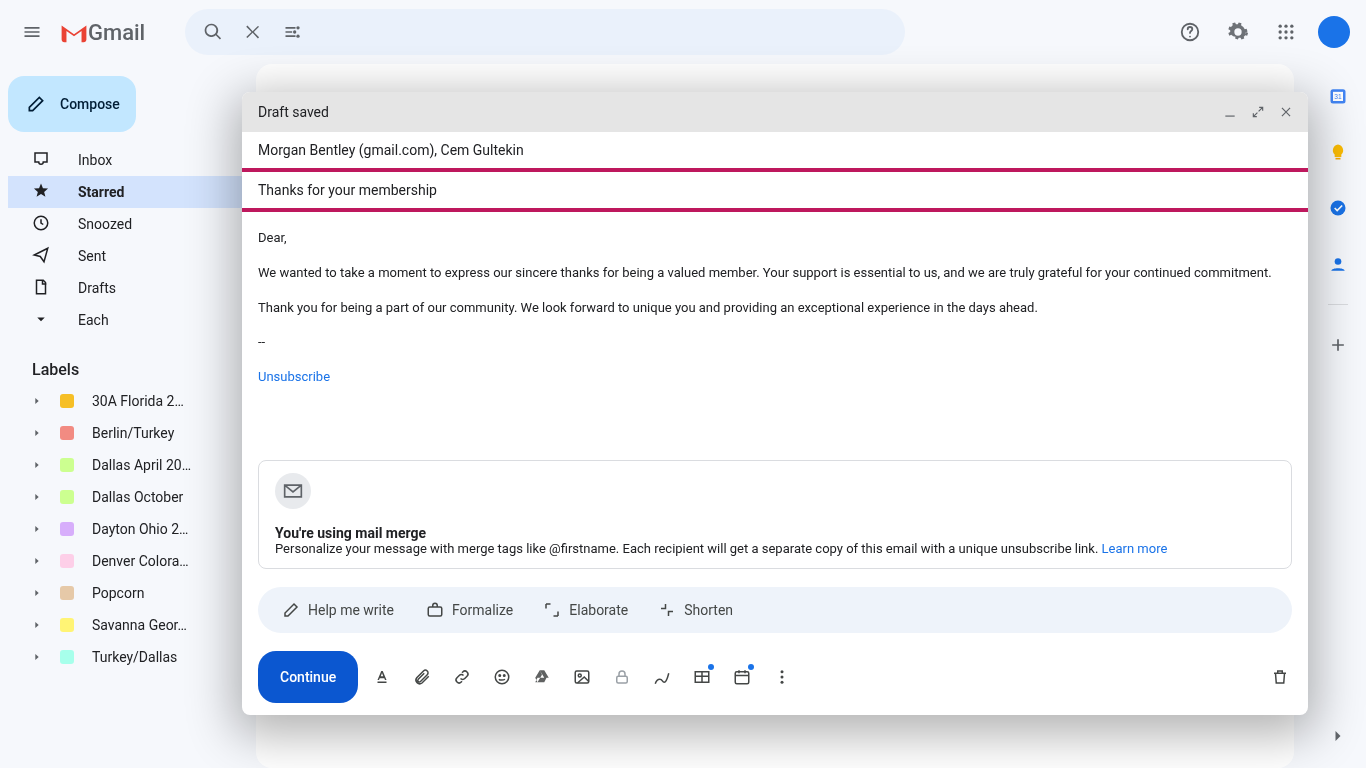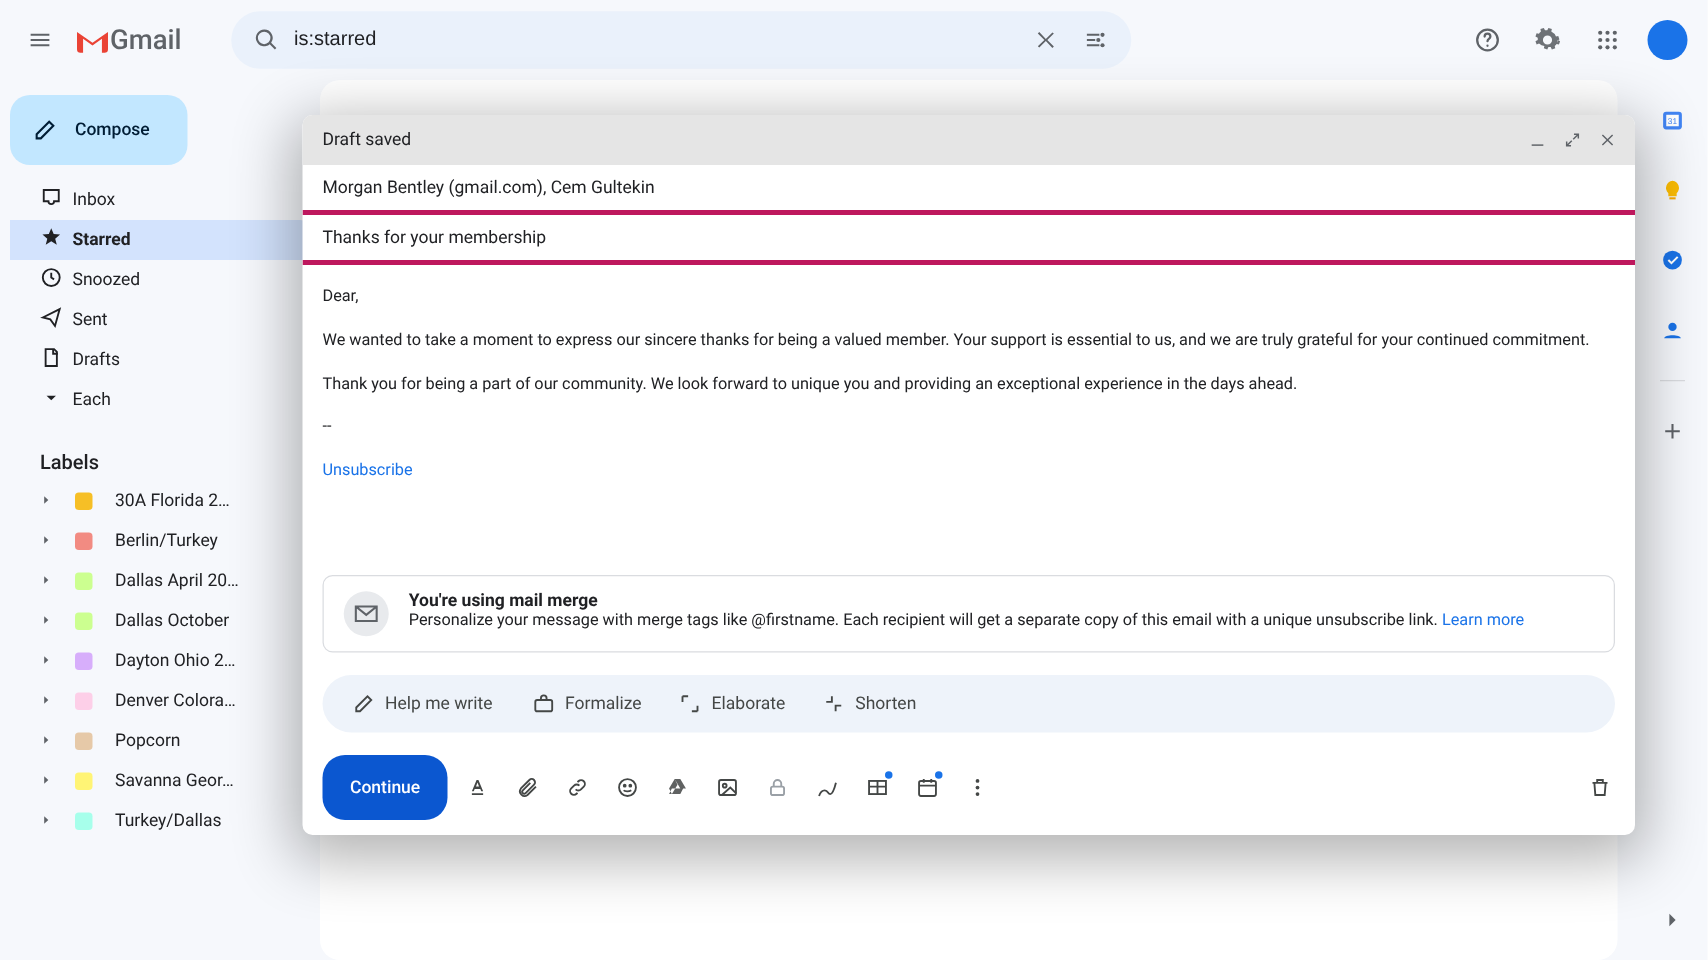--- a/index.html
+++ b/index.html
@@ -80,21 +80,21 @@
     padding: 8px 0 0 8px;
     display: flex;
     flex-direction: column;
   }
   .compose-btn {
     display: flex;
     align-items: center;
     gap: 14px;
     background: #c2e7ff;
     color: #001d35;
-    width: 142px;
+    width: 128px;
     height: 56px;
     border-radius: 16px;
     padding-left: 18px;
     font-size: 14px;
     font-weight: 500;
     margin: 4px 0 12px 0;
     cursor: pointer;
   }
   .nav {
     display: flex; flex-direction: column;
@@ -105,21 +105,21 @@
     gap: 18px;
     height: 32px;
     padding-left: 24px;
     padding-right: 12px;
     border-radius: 0 16px 16px 0;
     font-size: 14px;
     color: #202124;
     cursor: pointer;
     justify-content: space-between;
   }
-  .nav-item .nav-left { display: flex; align-items: center; gap: 8px; }
+  .nav-item .nav-left { display: flex; align-items: center; gap: 28px; }
   .nav-item.active { background: #d3e3fd; font-weight: 700; }
   .labels-header {
     padding: 24px 0 6px 24px;
     font-size: 16px;
     font-weight: 500;
     color: #202124;
   }
   .label-item {
     display: flex; align-items: center; gap: 18px;
     height: 32px; padding-left: 24px;
@@ -204,20 +204,21 @@
   .dlg-body .unsub { color: #1a73e8; cursor: pointer; }
 
   .mm-banner {
     margin: 8px 16px;
     border: 1px solid #dadce0;
     border-radius: 8px;
     padding: 12px 16px;
     display: flex;
     gap: 16px;
     align-items: flex-start;
+    flex-direction: column;
   }
   .mm-icon {
     width: 36px; height: 36px; flex: 0 0 36px;
     background: #e8eaed;
     border-radius: 50%;
     display: flex; align-items: center; justify-content: center;
     font-size: 18px;
   }
   .mm-text { font-size: 13px; color: #202124; }
   .mm-text strong { font-size: 14px; }
@@ -303,21 +304,20 @@
         <path fill="#c5221f" d="M3 8l23 16V0L3 8z" opacity="0"></path>
       </svg>
     <span>Gmail</span>
   </div>
   <div class="searchbar">
     <div class="icon-btn">
       <svg width="20" height="20" viewBox="0 0 24 24" fill="#5f6368">
           <path d="M10 2a8 8 0 105.3 14l5 5 1.4-1.4-5-5A8 8 0 0010 2zm0 2a6 6 0 110 12 6 6 0 010-12z"></path>
         </svg>
     </div>
-    <input value="is:starred" style="">
     <div class="icon-btn">
       <svg width="20" height="20" viewBox="0 0 24 24" fill="#5f6368">
           <path d="M18.3 5.7 12 12l6.3 6.3-1.4 1.4L10.6 13l-6.3 6.3-1.4-1.4L9.2 12 2.9 5.7l1.4-1.4L10.6 11l6.3-6.3z" transform="translate(1 0)"></path>
         </svg>
     </div>
     <div class="icon-btn">
       <svg width="20" height="20" viewBox="0 0 24 24" fill="#5f6368">
           <path d="M3 6h12v2H3zM3 11h8v2H3zM3 16h12v2H3z"></path>
           <circle cx="18" cy="7" r="2"></circle>
           <circle cx="14" cy="12" r="2"></circle>

